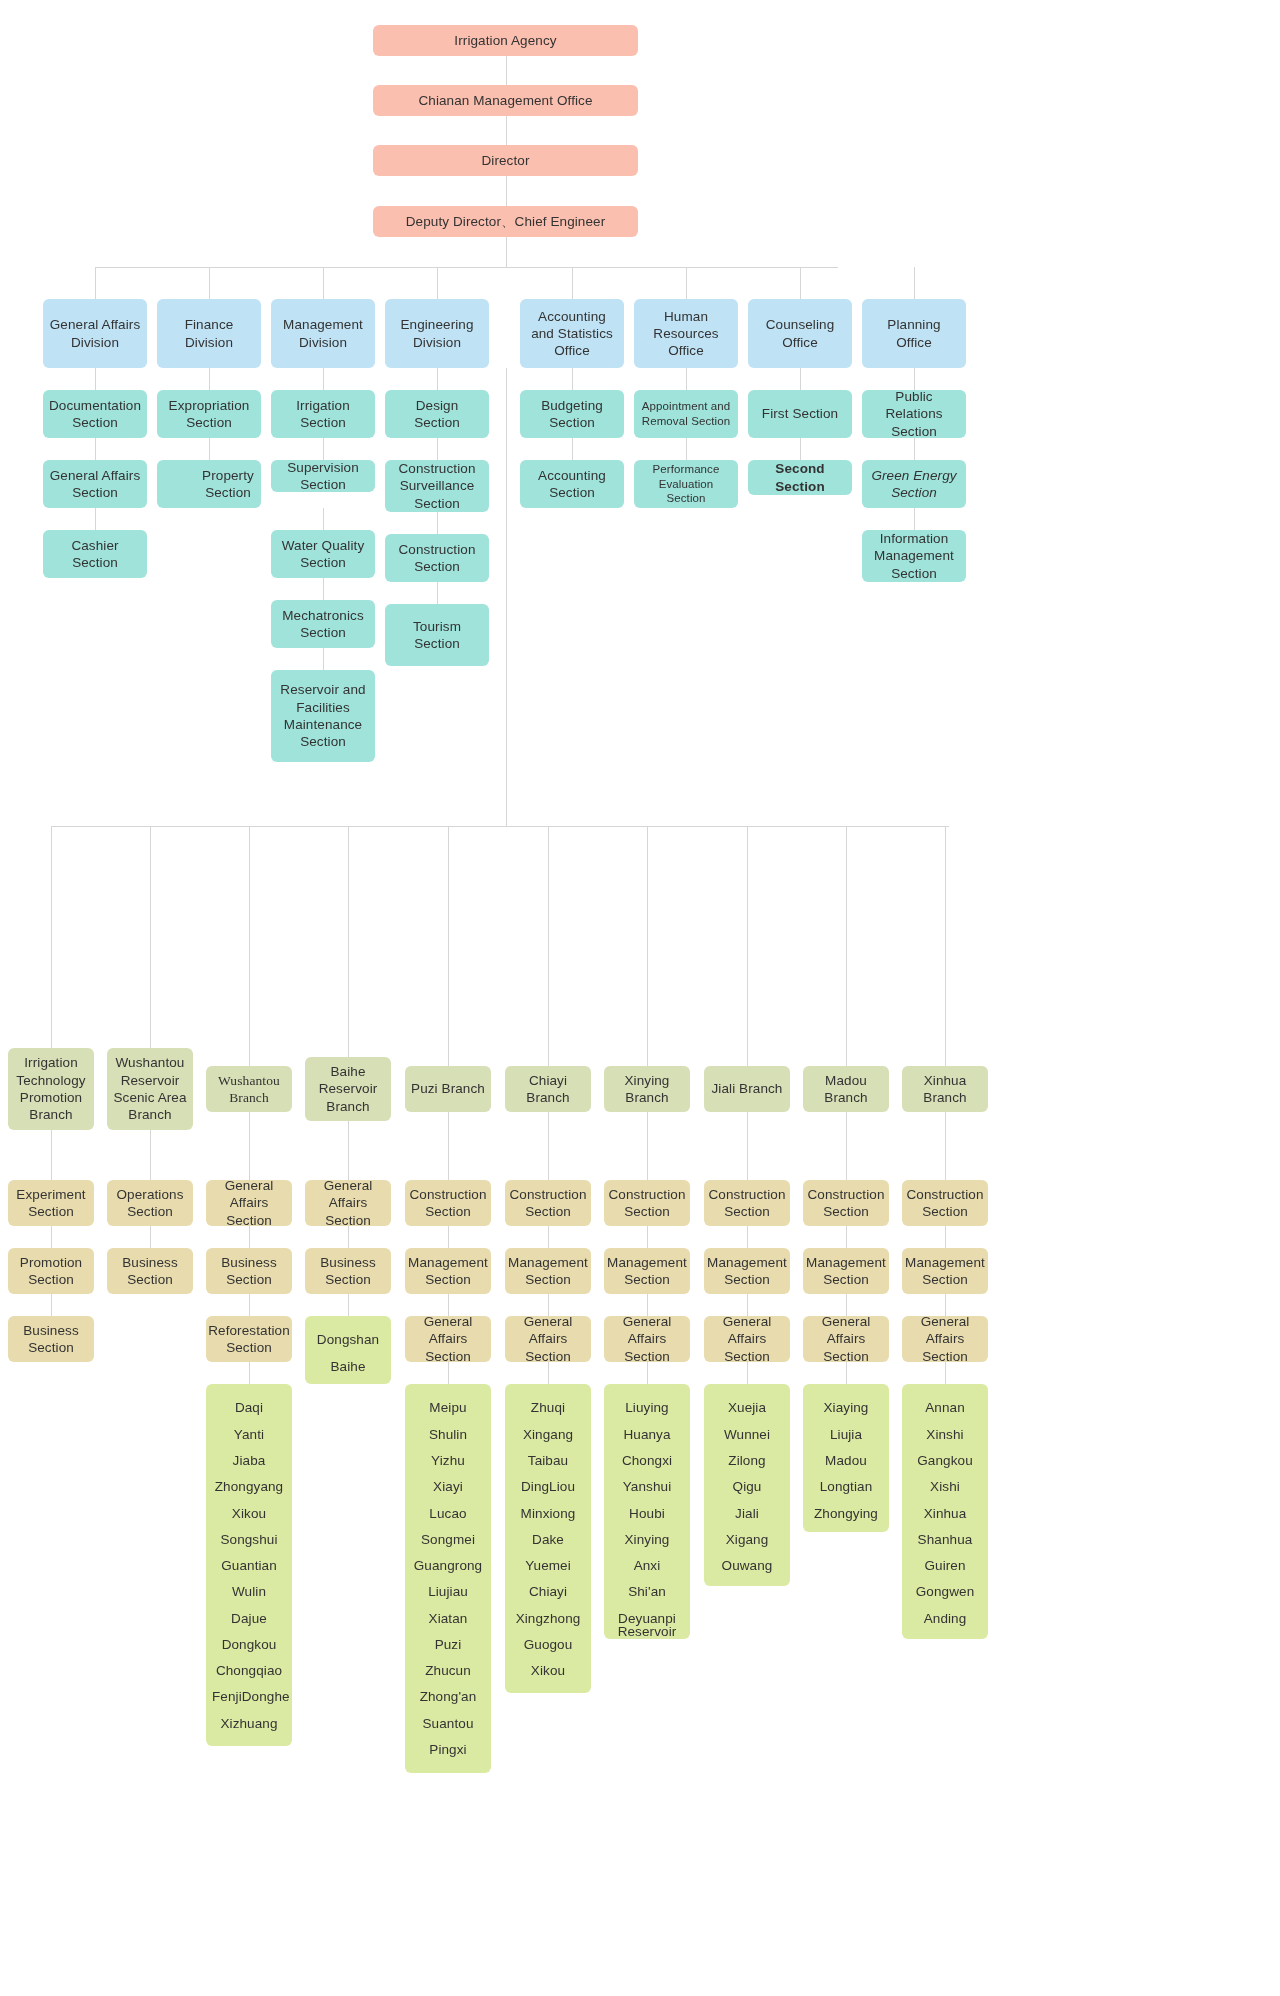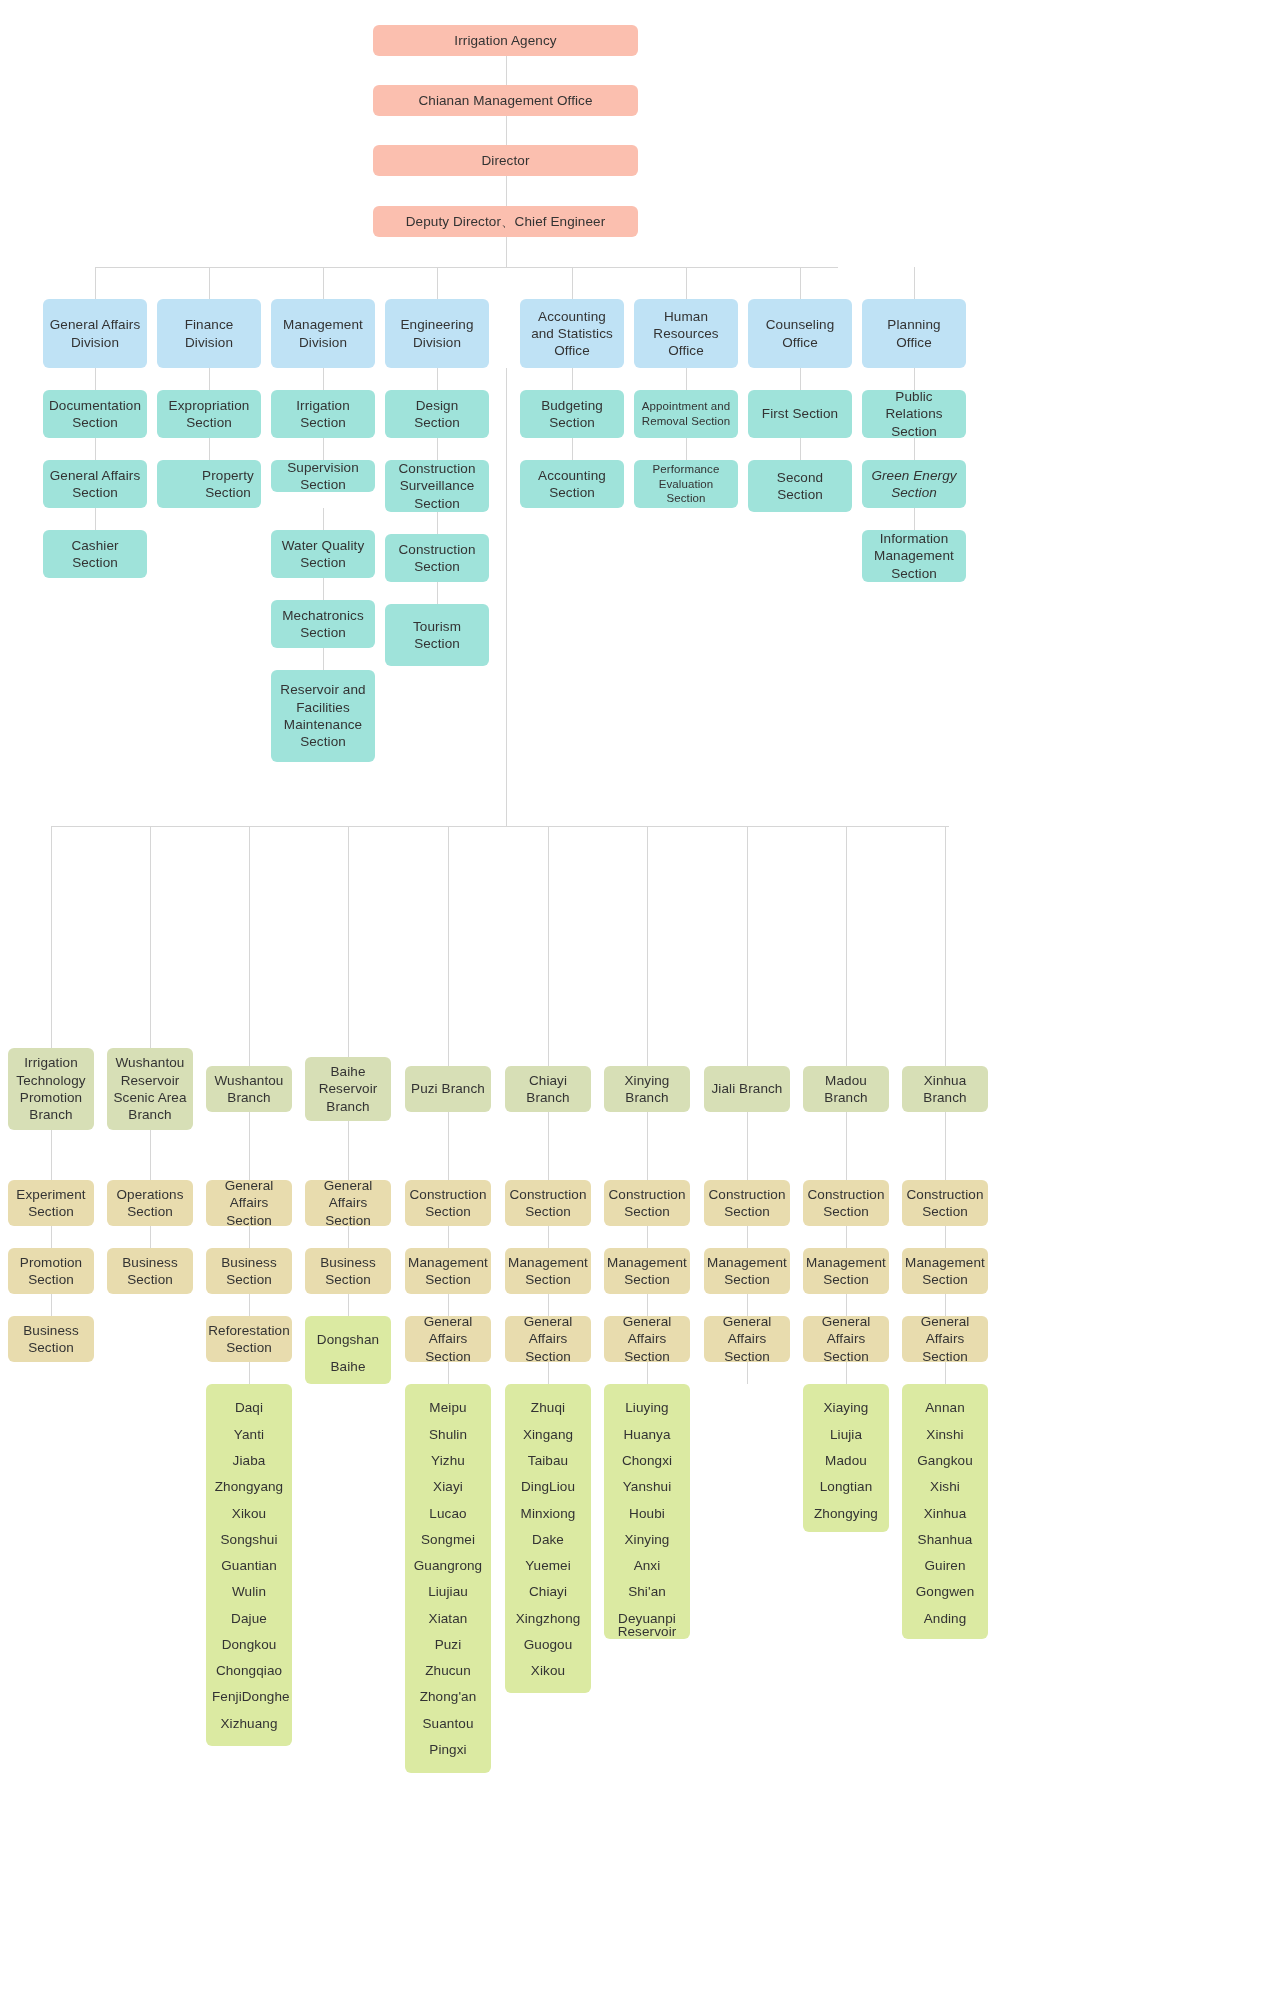--- a/index.html
+++ b/index.html
@@ -176,21 +176,21 @@
     </div>
     <div class="line vline" style="left: 800px; top: 267px; height: 32px;"></div>
     <div class="node division" style="left: 748px; top: 299px; width: 104px; height: 69px;">
       <span>Counseling Office</span>
     </div>
     <div class="line vline" style="left: 800px; top: 368px; height: 22px;"></div>
     <div class="node section" style="left: 748px; top: 390px; width: 104px; height: 48px;">
       <span>First Section</span>
     </div>
     <div class="line vline" style="left: 800px; top: 438px; height: 22px;"></div>
-    <div class="node section" style="left: 748px; top: 460px; width: 104px; height: 52px;">
+    <div class="node section" style="left: 748px; top: 460px; width: 104px; height: 35px; font-weight: bold;">
       <span>Second Section</span>
     </div>
     <div class="line vline" style="left: 914px; top: 267px; height: 32px;"></div>
     <div class="node division" style="left: 862px; top: 299px; width: 104px; height: 69px;">
       <span>Planning Office</span>
     </div>
     <div class="line vline" style="left: 914px; top: 368px; height: 22px;"></div>
     <div class="node section" style="left: 862px; top: 390px; width: 104px; height: 48px;">
       <span>Public Relations Section</span>
     </div>
@@ -226,21 +226,21 @@
     </div>
     <div class="line vline" style="left: 150px; top: 1130px; height: 50px;"></div>
     <div class="node bsection" style="left: 107px; top: 1180px; width: 86px; height: 46px;">
       <span>Operations Section</span>
     </div>
     <div class="line vline" style="left: 150px; top: 1226px; height: 22px;"></div>
     <div class="node bsection" style="left: 107px; top: 1248px; width: 86px; height: 46px;">
       <span>Business Section</span>
     </div>
     <div class="line vline" style="left: 249px; top: 826px; height: 240px;"></div>
-    <div class="node branch" style="left: 206px; top: 1066px; width: 86px; height: 46px;">
+    <div class="node branch" style="left: 206px; top: 1066px; width: 86px; height: 46px; font-family: Liberation Serif, serif;">
       <span>Wushantou Branch</span>
     </div>
     <div class="line vline" style="left: 249px; top: 1112px; height: 68px;"></div>
     <div class="node bsection" style="left: 206px; top: 1180px; width: 86px; height: 46px;">
       <span>General Affairs Section</span>
     </div>
     <div class="line vline" style="left: 249px; top: 1226px; height: 22px;"></div>
     <div class="node bsection" style="left: 206px; top: 1248px; width: 86px; height: 46px;">
       <span>Business Section</span>
     </div>
@@ -382,20 +382,29 @@
     </div>
     <div class="line vline" style="left: 747px; top: 1226px; height: 22px;"></div>
     <div class="node bsection" style="left: 704px; top: 1248px; width: 86px; height: 46px;">
       <span>Management Section</span>
     </div>
     <div class="line vline" style="left: 747px; top: 1294px; height: 22px;"></div>
     <div class="node bsection" style="left: 704px; top: 1316px; width: 86px; height: 46px;">
       <span>General Affairs Section</span>
     </div>
     <div class="line vline" style="left: 747px; top: 1362px; height: 22px;"></div>
+    <div class="node station" style="left: 704px; top: 1384px; width: 86px; height: 201.6px;">
+      <span class="st">Xuejia</span>
+      <span class="st">Wunnei</span>
+      <span class="st">Zilong</span>
+      <span class="st">Qigu</span>
+      <span class="st">Jiali</span>
+      <span class="st">Xigang</span>
+      <span class="st">Ouwang</span>
+    </div>
     <div class="line vline" style="left: 846px; top: 826px; height: 240px;"></div>
     <div class="node branch" style="left: 803px; top: 1066px; width: 86px; height: 46px;">
       <span>Madou Branch</span>
     </div>
     <div class="line vline" style="left: 846px; top: 1112px; height: 68px;"></div>
     <div class="node bsection" style="left: 803px; top: 1180px; width: 86px; height: 46px;">
       <span>Construction Section</span>
     </div>
     <div class="line vline" style="left: 846px; top: 1226px; height: 22px;"></div>
     <div class="node bsection" style="left: 803px; top: 1248px; width: 86px; height: 46px;">

